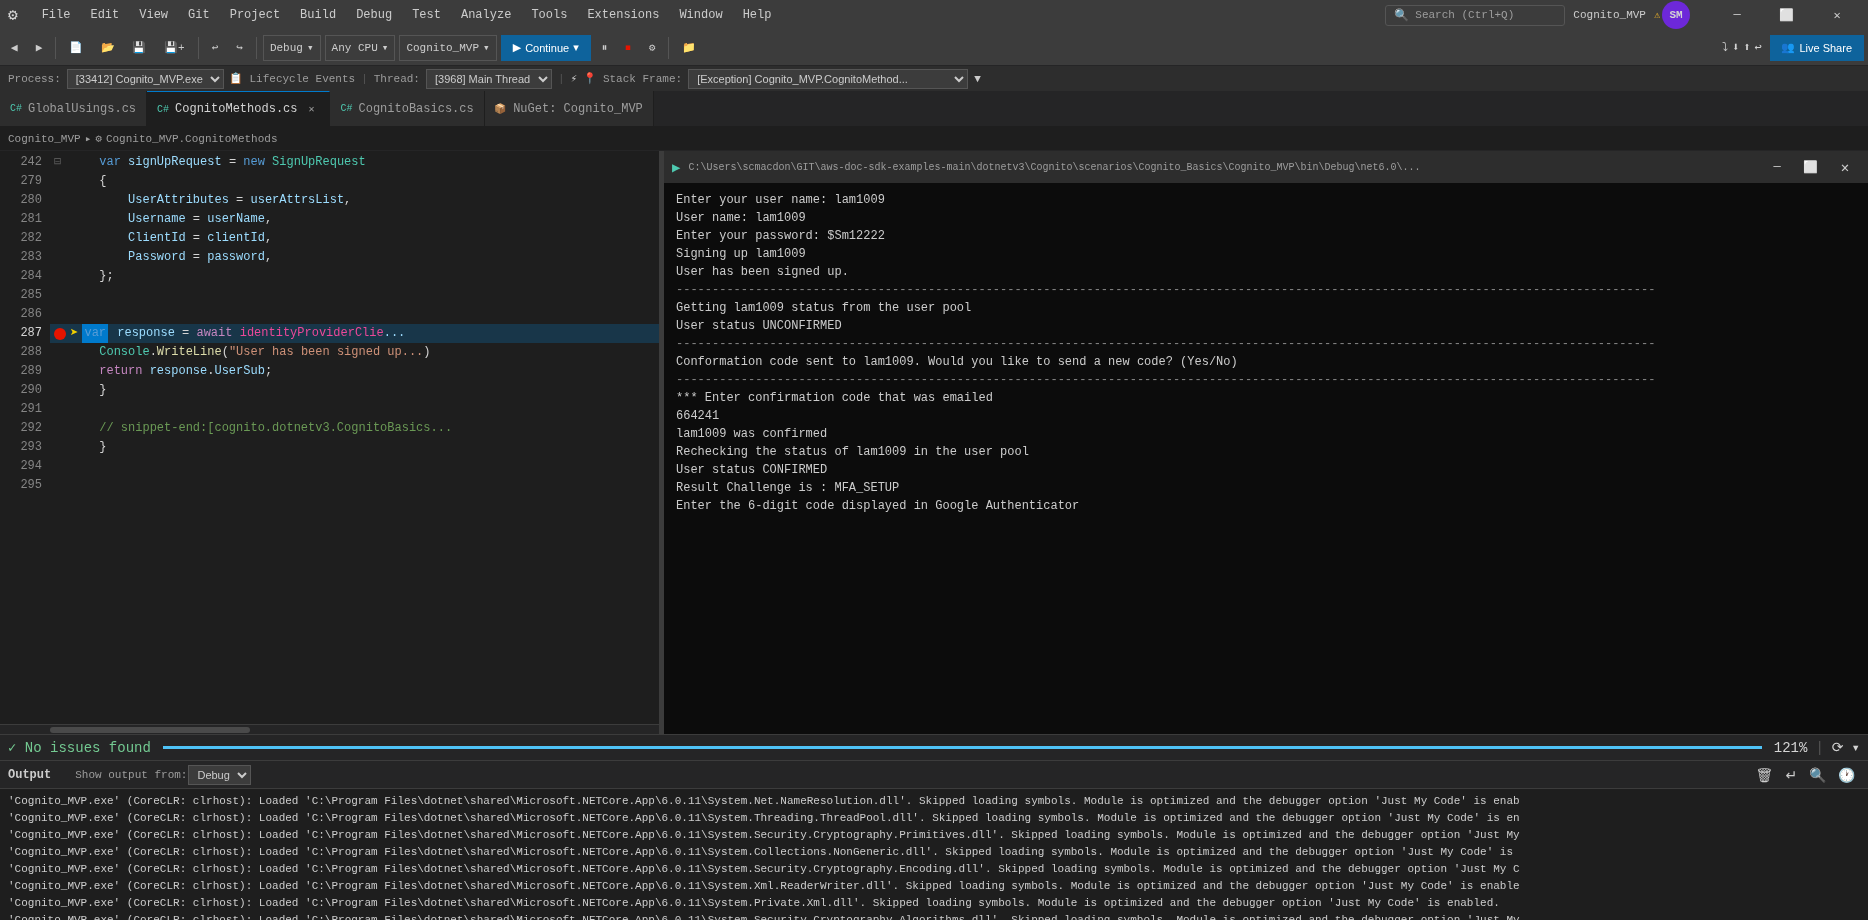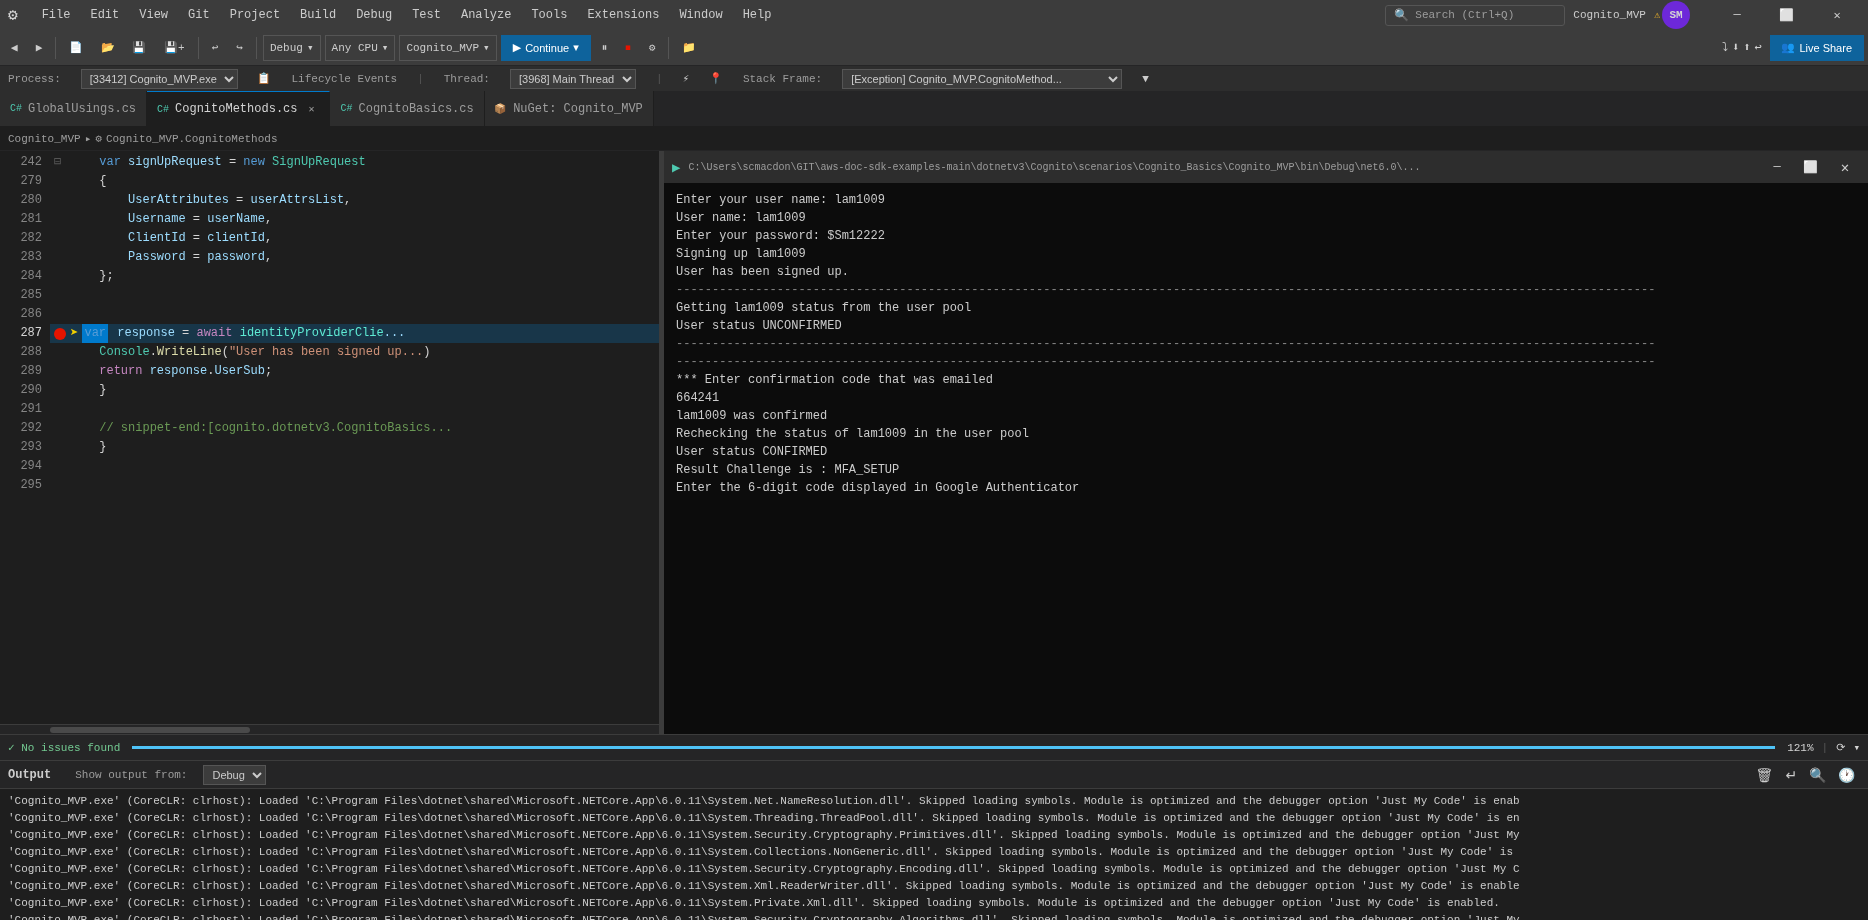--- a/index.html
+++ b/index.html
@@ -109,21 +109,21 @@
       font-size: 11px;
     }
 
     
     #debug-bar {
       height: 26px;
       background: #2d2d2d;
       display: flex;
       align-items: center;
       padding: 0 8px;
-      gap: 20px;
+      gap: 6px;
       font-size: 11px;
       color: #cccccc;
       border-bottom: 1px solid #252526;
     }
     .process-dropdown {
       background: #3c3c3c;
       border: 1px solid #555;
       color: #cccccc;
       padding: 1px 4px;
       font-size: 11px;
@@ -335,21 +335,21 @@
       align-items: center;
       padding: 0 8px;
       gap: 8px;
       font-size: 12px;
       border-bottom: 1px solid #3c3c3c;
     }
     #output-header .panel-title { font-weight: bold; color: #cccccc; }
     .output-controls {
       display: flex;
       align-items: center;
-      gap: 16px;
+      gap: 1px;
       margin-left: 16px;
     }
     .output-label { color: #9d9d9d; font-size: 11px; }
     .output-dropdown {
       background: #3c3c3c;
       border: 1px solid #555;
       color: #cccccc;
       padding: 1px 4px;
       font-size: 11px;
       height: 20px;
@@ -594,21 +594,21 @@
         </div>
 
         <div class="code-line">
           <span style="margin-right:8px;color:transparent;">⊟</span>
           <span style="width:30px;display:inline-block;"></span>
         </div>
 
         <div class="code-line" style="background:rgba(14,99,156,0.35);">
           <span class="breakpoint-dot"></span>
           <span class="arrow-indicator">➤</span>
-          <span style="background:#007acc;color:white;padding:0 2px;margin-right:2px;"><span class="kw">var</span></span>&nbsp;<span class="prop">response</span>&nbsp;<span class="op">=</span>&nbsp;<span class="kw2">await</span>&nbsp;<span style="color:#5eead4;">identityProviderClie</span><span style="color:#9cdcfe;">...</span>
+          <span style="background:#007acc;color:white;padding:0 2px;margin-right:2px;"><span class="kw">var</span></span>&nbsp;<span class="prop">response</span>&nbsp;<span class="op">=</span>&nbsp;<span class="kw2">await</span>&nbsp;<span style="color:#ec4899;">identityProviderClie</span><span style="color:#9cdcfe;">...</span>
         </div>
 
         <div class="code-line">
           <span style="margin-right:8px;color:transparent;">⊟</span>
           <span style="width:30px;display:inline-block;"></span>
           <span class="cls">Console</span>
             <span class="op">.</span>
             <span class="mth">WriteLine</span>
             <span class="punct">(</span>
             <span class="str">"User has been signed up...</span>
@@ -677,33 +677,34 @@
 
     <div class="console-line">Enter your user name: lam1009</div>
         <div class="console-line">User name: lam1009</div>
         <div class="console-line">Enter your password: $Sm12222</div>
         <div class="console-line">Signing up lam1009</div>
         <div class="console-line">User has been signed up.</div>
         <div class="console-line console-separator">----------------------------------------------------------------------------------------------------------------------------------------</div>
         <div class="console-line">Getting lam1009 status from the user pool</div>
         <div class="console-line">User status UNCONFIRMED</div>
         <div class="console-line console-separator">----------------------------------------------------------------------------------------------------------------------------------------</div>
+        <div class="console-line">Conformation code sent to lam1009. Would you like to send a new code? (Yes/No)</div>
         <div class="console-line console-separator">----------------------------------------------------------------------------------------------------------------------------------------</div>
         <div class="console-line">*** Enter confirmation code that was emailed</div>
         <div class="console-line">664241</div>
         <div class="console-line">lam1009 was confirmed</div>
         <div class="console-line">Rechecking the status of lam1009 in the user pool</div>
         <div class="console-line">User status CONFIRMED</div>
         <div class="console-line">Result Challenge is : MFA_SETUP</div>
         <div class="console-line">Enter the 6-digit code displayed in Google Authenticator</div>
       </div>
   </div>
 </div>
 
-<div style="height:26px;background:#252526;display:flex;align-items:center;padding:0 8px;gap:8px;font-size:11px;border-top:1px solid #3c3c3c;">
+<div style="height:26px;background:#252526;display:flex;align-items:center;padding:0 8px;gap:8px;font-size:14px;border-top:1px solid #3c3c3c;">
   <span style="color:#73c991;">
     <span>✓</span>
     <span>No issues found</span>
   </span>
   <span style="flex:1;border-top:3px solid #4fc3f7;position:relative;margin: 0 4px;"></span>
   <span>121%</span>
   <span style="color:#555;">|</span>
   <span>⟳</span>
   <span>▾</span>
 </div>

